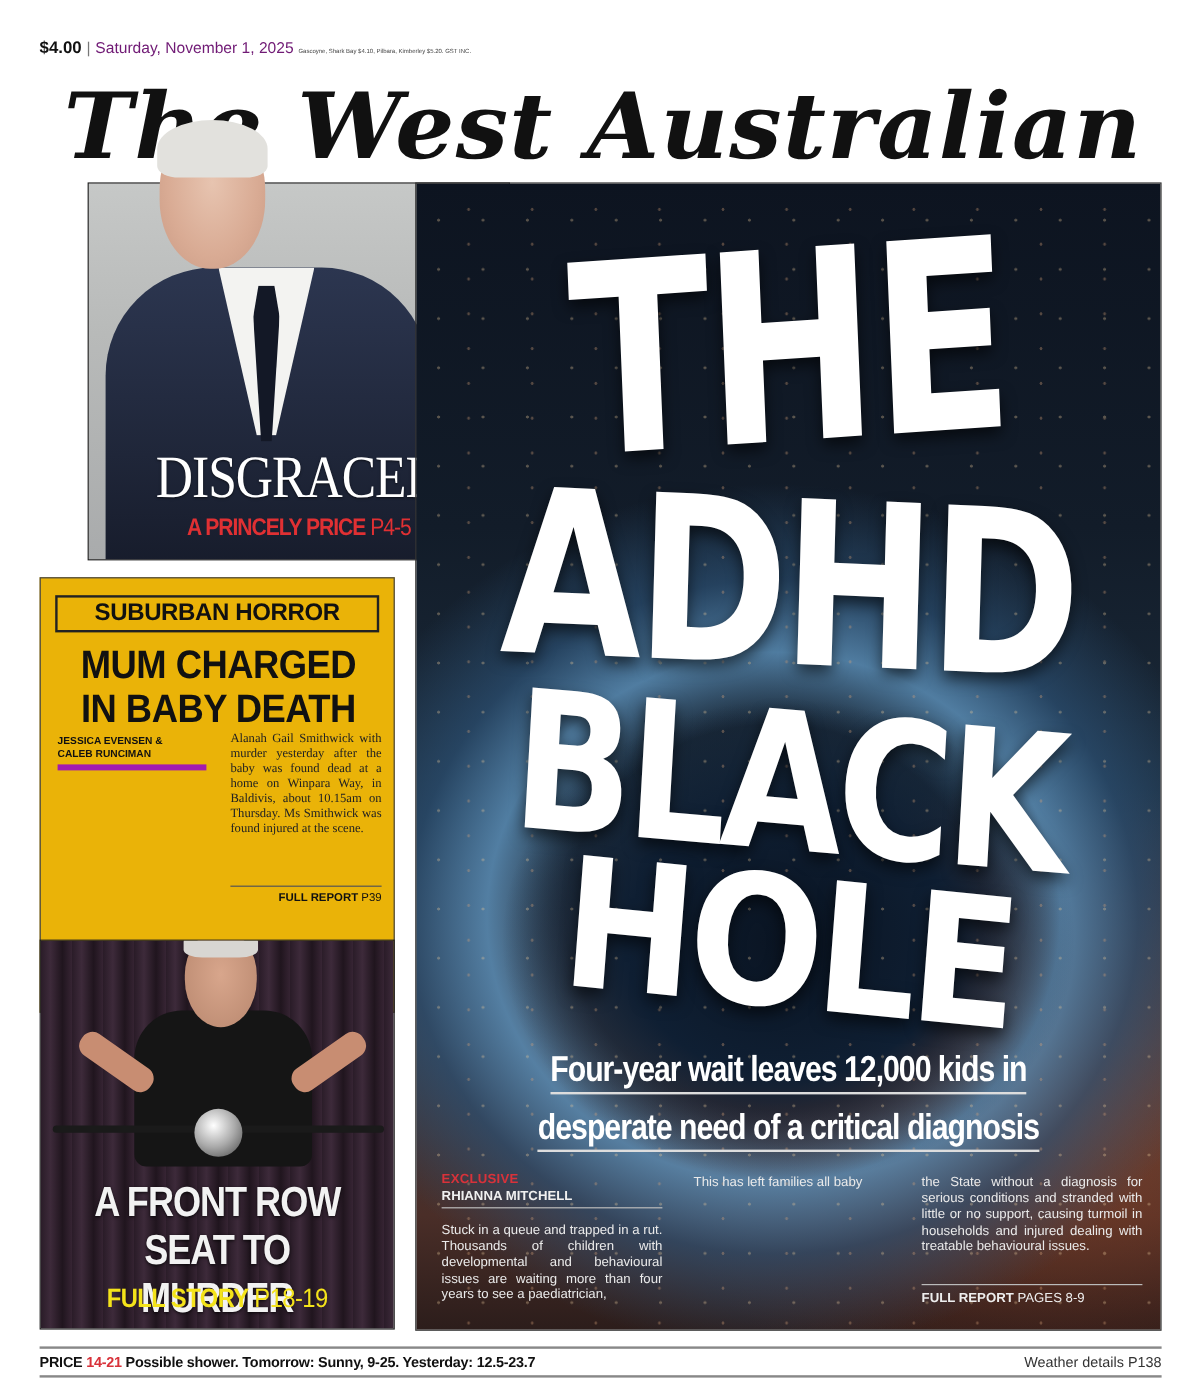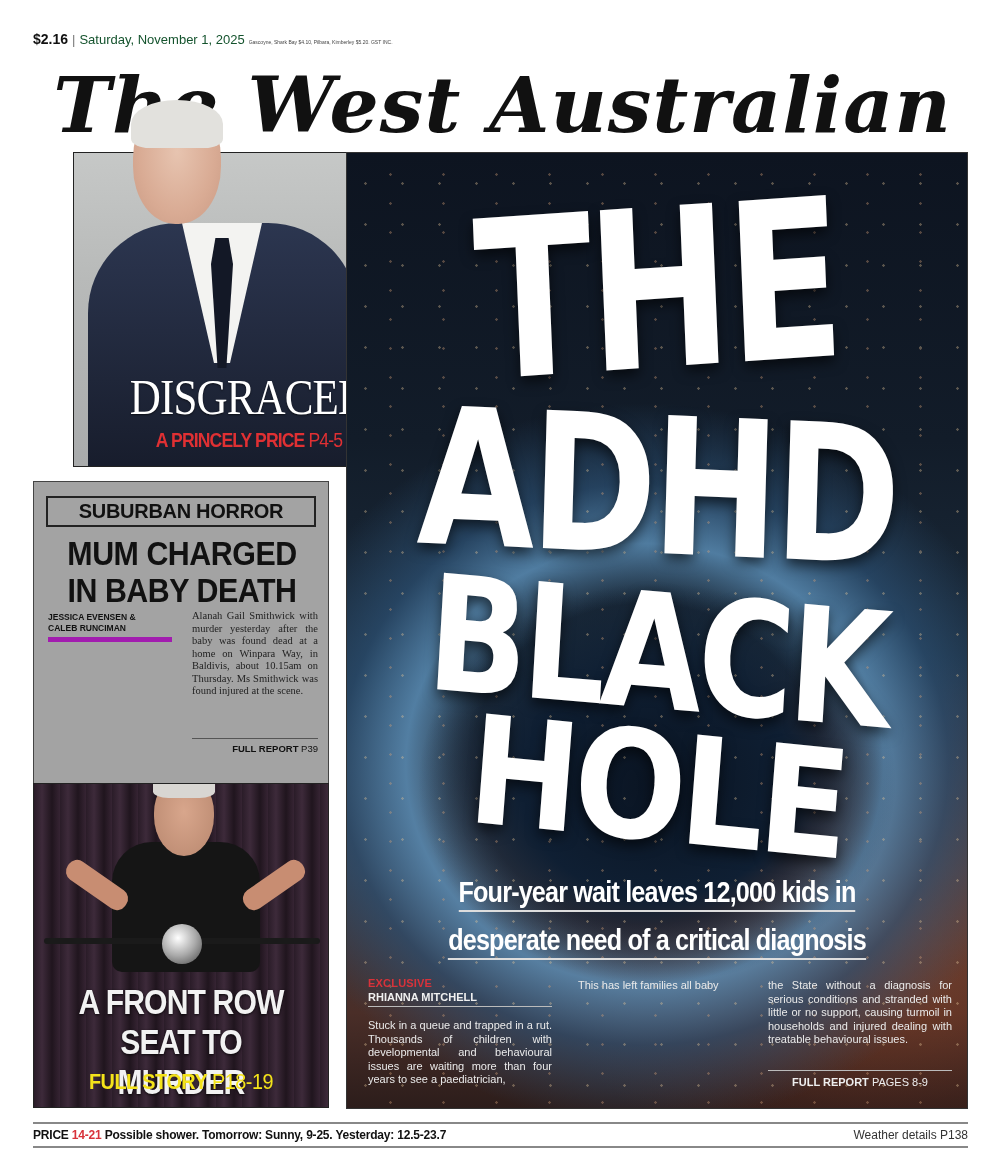--- a/index.html
+++ b/index.html
@@ -3,41 +3,41 @@
 <meta charset="utf-8">
 <style>
   * { box-sizing: border-box; margin: 0; padding: 0; }
   html, body { width: 1000px; height: 1156px; background: #ffffff; overflow: hidden; }
   body { position: relative; font-family: "Liberation Sans", sans-serif; color: #111; }
 
   
   .topline { position: absolute; left: 33px; top: 31px; height: 16px; display: flex; align-items: baseline; white-space: nowrap; }
   .price { font-weight: 700; font-size: 14px; color: #111; }
   .sep { color: #777; font-size: 13px; margin: 0 4px; }
-  .date { font-size: 13px; color: #14532d; }
+  .date { font-size: 13px; color: #701a75; }
   .regional { font-size: 5px; color: #444; margin-left: 4px; }
 
   
   .masthead { position: absolute; left: 30px; top: 68px; width: 945px; height: 92px; display: flex; align-items: flex-start; justify-content: center; }
   .masthead-text { font-family: "DejaVu Serif", serif; font-weight: 700; font-size: 76px; letter-spacing: 1px; color: #111; transform: scaleX(1.02); font-style: italic; line-height: 1; white-space: nowrap; }
 
   
   .panel { position: absolute; overflow: hidden; }
   .panel-disgraced { left: 33px; top: 152px; width: 352px; height: 315px; border: 1px solid #222; background: linear-gradient(180deg,#c6c8c7 0%,#b8bab9 40%,#a9abac 100%); margin-left: 40px; }
   .photo-andrew { position: absolute; left: 0; top: 0; width: 100%; height: 100%; }
   .suit { position: absolute; left: 14px; top: 70px; width: 270px; height: 260px; background: linear-gradient(180deg,#2c3650 0%,#1f2639 60%,#161b2a 100%); border-radius: 90px 90px 0 0; }
   .shirt { position: absolute; left: 108px; top: 70px; width: 80px; height: 140px; background: #f3f3f1; clip-path: polygon(0 0,100% 0,60% 100%,40% 100%); }
   .tie { position: absolute; left: 137px; top: 85px; width: 22px; height: 130px; background: #131826; clip-path: polygon(20% 0,80% 0,100% 20%,70% 100%,30% 100%,0 20%); }
   .head { position: absolute; left: 100px; top: -48px; width: 88px; height: 120px; background: radial-gradient(ellipse at 50% 40%,#e7c4b0 0%,#d9ab94 60%,#c99a84 100%); border-radius: 45% 45% 48% 48%; }
   .hair { position: absolute; left: 98px; top: -52px; width: 92px; height: 48px; background: #e2e1dd; border-radius: 50% 50% 20% 20%; }
   .disgraced-title { position: absolute; left: 0; top: 215px; width: 100%; text-align: center; font-family: "Liberation Serif", serif; font-size: 50px; font-weight: 400; color: #fff; letter-spacing: -1px; transform: scaleX(0.86); text-shadow: 0 1px 2px rgba(0,0,0,.6); }
   .disgraced-sub { position: absolute; left: 0; top: 276px; width: 100%; text-align: center; font-size: 20px; font-weight: 700; color: #e03033; letter-spacing: -1px; transform: scaleX(0.88); }
   .disgraced-sub .pg { font-weight: 400; }
 
-  .panel-suburban { left: 33px; top: 481px; width: 296px; height: 363px; border: 1px solid #444; background: #a3a3a3; }
+  .panel-suburban { left: 33px; top: 481px; width: 296px; height: 363px; border: 1px solid #444; background: #eab308; }
   .kicker-box { position: absolute; left: 12px; top: 14px; width: 270px; height: 31px; border: 2px solid #222; display: flex; align-items: center; justify-content: center; }
   .kicker { font-size: 20px; font-weight: 700; color: #111; letter-spacing: -0.3px; }
   .suburban-headline { position: absolute; left: 12px; top: 53px; width: 272px; text-align: center; font-size: 33px; font-weight: 700; line-height: 37px; color: #111; letter-spacing: -0.5px; transform: scaleX(0.92); }
   .byline { position: absolute; left: 14px; top: 130px; width: 124px; font-size: 8.5px; font-weight: 700; line-height: 11px; color: #111; border-bottom: 5px solid #a21caf; padding-bottom: 3px; }
   .body-col { position: absolute; font-family: "Liberation Serif", serif; font-size: 10.5px; line-height: 12.5px; color: #222; text-align: justify; }
   .sub-col1 { left: 14px; top: 162px; width: 126px; }
   .sub-col2 { left: 158px; top: 128px; width: 126px; }
   .indent { text-indent: 10px; }
   .fullreport-sub { position: absolute; left: 158px; top: 256px; width: 126px; border-top: 1px solid #555; padding-top: 4px; text-align: right; font-size: 9.5px; color: #111; }
   .fullreport-sub b { font-weight: 700; }
@@ -73,34 +73,34 @@
   .deck span { border-bottom: 2px solid #ddd; padding-bottom: 2px; }
   .deck-1 { top: 722px; }
   .deck-2 { top: 770px; }
 
   .story-kicker { position: absolute; left: 21px; top: 824px; font-size: 11px; font-weight: 700; color: #d8323a; letter-spacing: 0.2px; }
   .story-byline { position: absolute; left: 21px; top: 838px; width: 184px; font-size: 11px; font-weight: 700; color: #f0f0f0; border-bottom: 1px solid #bbb; padding-bottom: 3px; }
   .story-col { position: absolute; font-size: 11px; line-height: 13.6px; color: #eaeaea; text-align: justify; }
   .sc-1 { left: 21px; top: 866px; width: 184px; }
   .sc-2 { left: 221px; top: 826px; width: 184px; }
   .sc-3 { left: 421px; top: 826px; width: 184px; }
-  .fullreport-main { position: absolute; left: 421px; top: 917px; width: 184px; border-top: 1px solid #bbb; padding-top: 5px; text-align: center; font-size: 11px; color: #eee; }
+  .fullreport-main { position: absolute; left: 421px; top: 917px; width: 184px; border-top: 1px solid #bbb; padding-top: 5px; text-align: left; font-size: 11px; color: #eee; }
   .fullreport-main b { font-weight: 700; }
 
   
   .weather { position: absolute; left: 33px; top: 1122px; width: 935px; height: 26px; border-top: 2px solid #888; border-bottom: 2px solid #888; display: flex; align-items: center; justify-content: space-between; font-size: 12px; }
   .weather-left { font-weight: 700; color: #111; letter-spacing: -0.2px; }
   .weather-left .temp { color: #d8323a; }
   .weather-right { color: #333; }
 </style>
 </head>
 <body>
 
 <div class="topline">
-  <span class="price">$2.16</span>
+  <span class="price">$4.00</span>
   <span class="sep">|</span>
   <span class="date">Saturday, November 1, 2025</span>
   <span class="regional">Gascoyne, Shark Bay $4.10, Pilbara, Kimberley $5.20. GST INC.</span>
 </div>
 
 <div class="masthead">
   <span class="masthead-text">The West Australian</span>
 </div>
 
 <div class="panel panel-disgraced">

